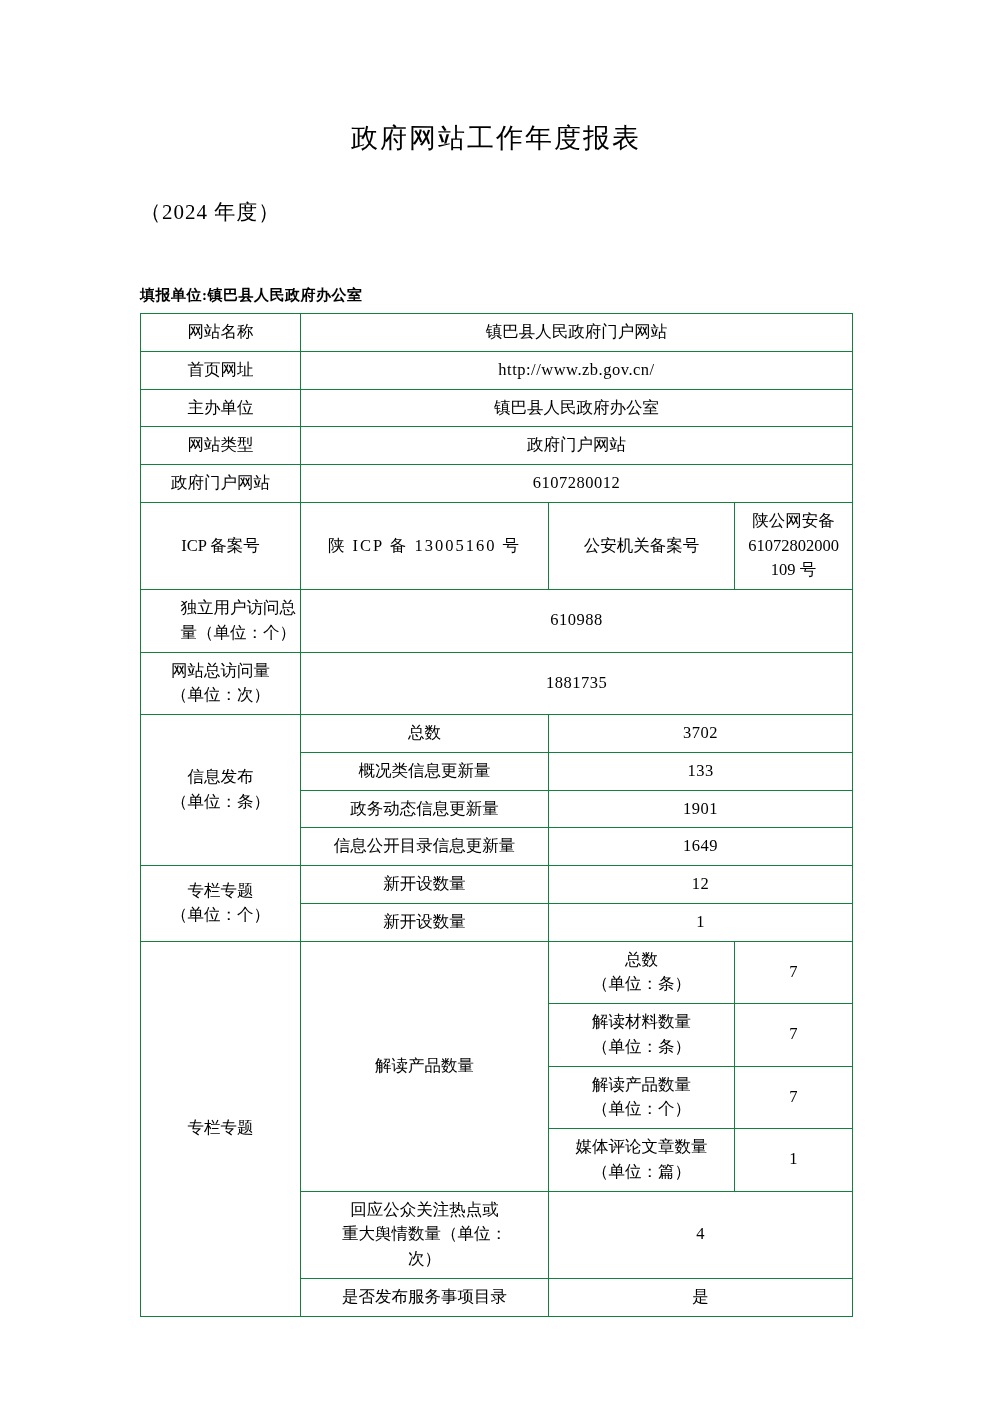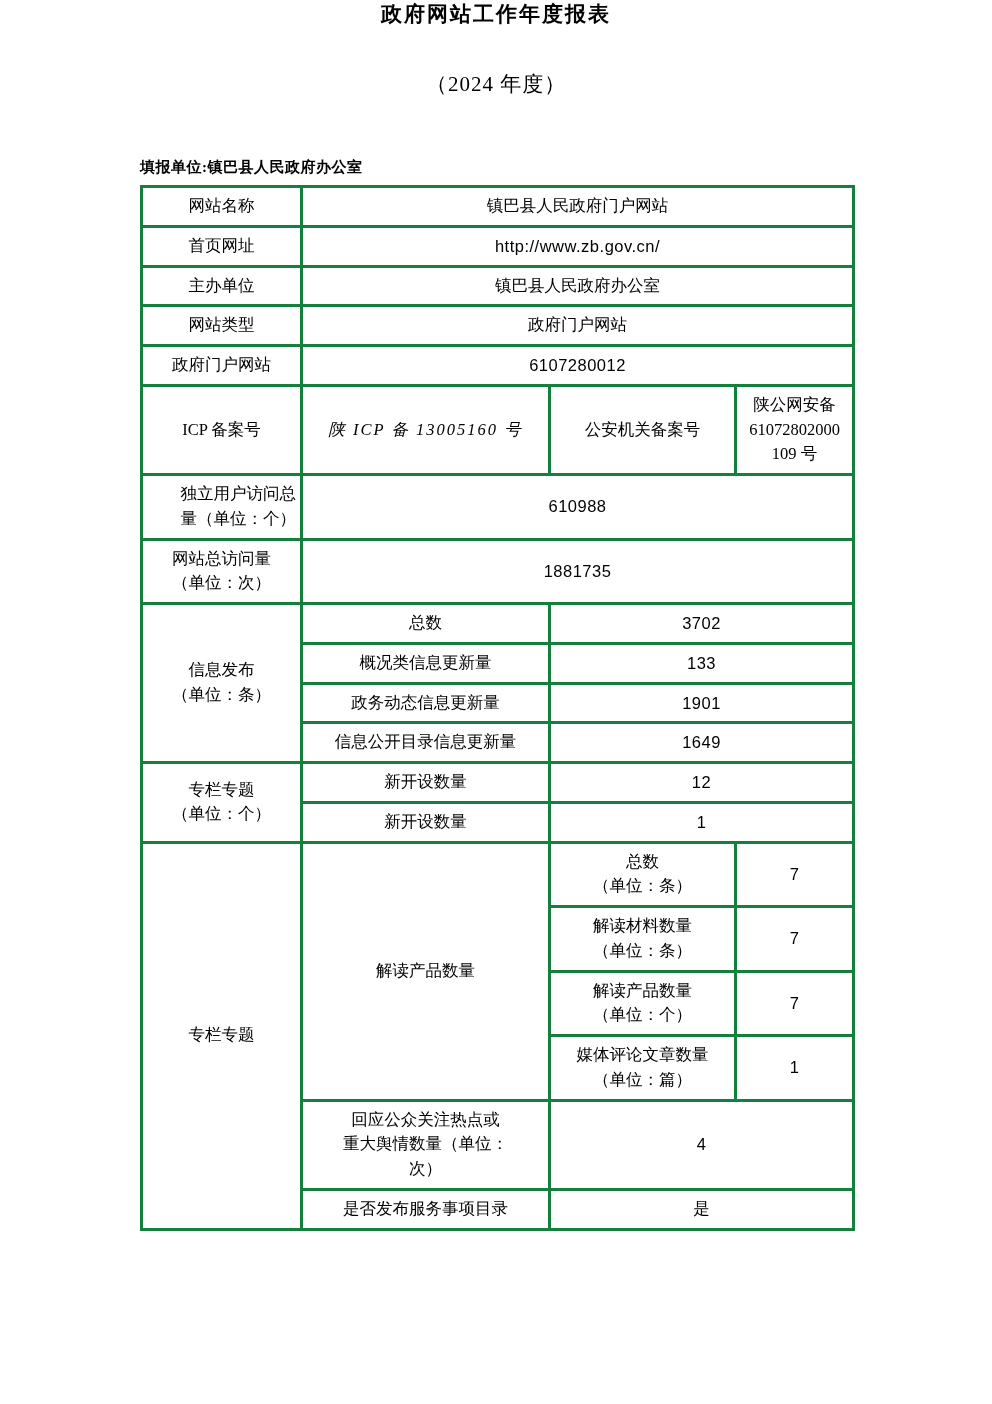--- a/index.html
+++ b/index.html
@@ -16,64 +16,63 @@
   }
   .page {
     width: 992px;
     height: 1404px;
     box-sizing: border-box;
     padding: 0 140px;
     position: relative;
   }
   .doc-title {
     text-align: center;
-    font-size: 21px;
-    font-weight: bold;
+    font-size: 27px;
+    font-weight: normal;
     letter-spacing: 2px;
+    margin-top: 120px;
   }
   .doc-subtitle {
-    text-align: center;
     font-size: 21px;
     margin-top: 42px;
     letter-spacing: 1px;
   }
   .filler-line {
     font-size: 15px;
     font-weight: bold;
     margin-top: 60px;
     margin-bottom: 8px;
     letter-spacing: 0.5px;
   }
   table.report {
     border-collapse: collapse;
     width: 712px;
     table-layout: fixed;
   }
   table.report td {
-    border: 3px solid #15803d;
+    border: 1px solid #15803d;
     font-size: 16.5px;
     text-align: center;
     vertical-align: middle;
     padding: 6px 4px;
     line-height: 1.5;
     word-break: break-all;
   }
   td.label {
     width: 160px;
   }
   td.mono {
-    font-family: Liberation Sans, sans-serif;
+    font-family: Liberation Serif, serif;
     letter-spacing: 0.5px;
   }
   .two-line {
     display: block;
   }
   .icp-cell {
     letter-spacing: 2px;
-    font-style: italic;
   }
 </style>
 </head>
 <body>
 
 <div class="page">
 
   <div class="doc-title">政府网站工作年度报表</div>
   <div class="doc-subtitle">（2024 年度）</div>
 

